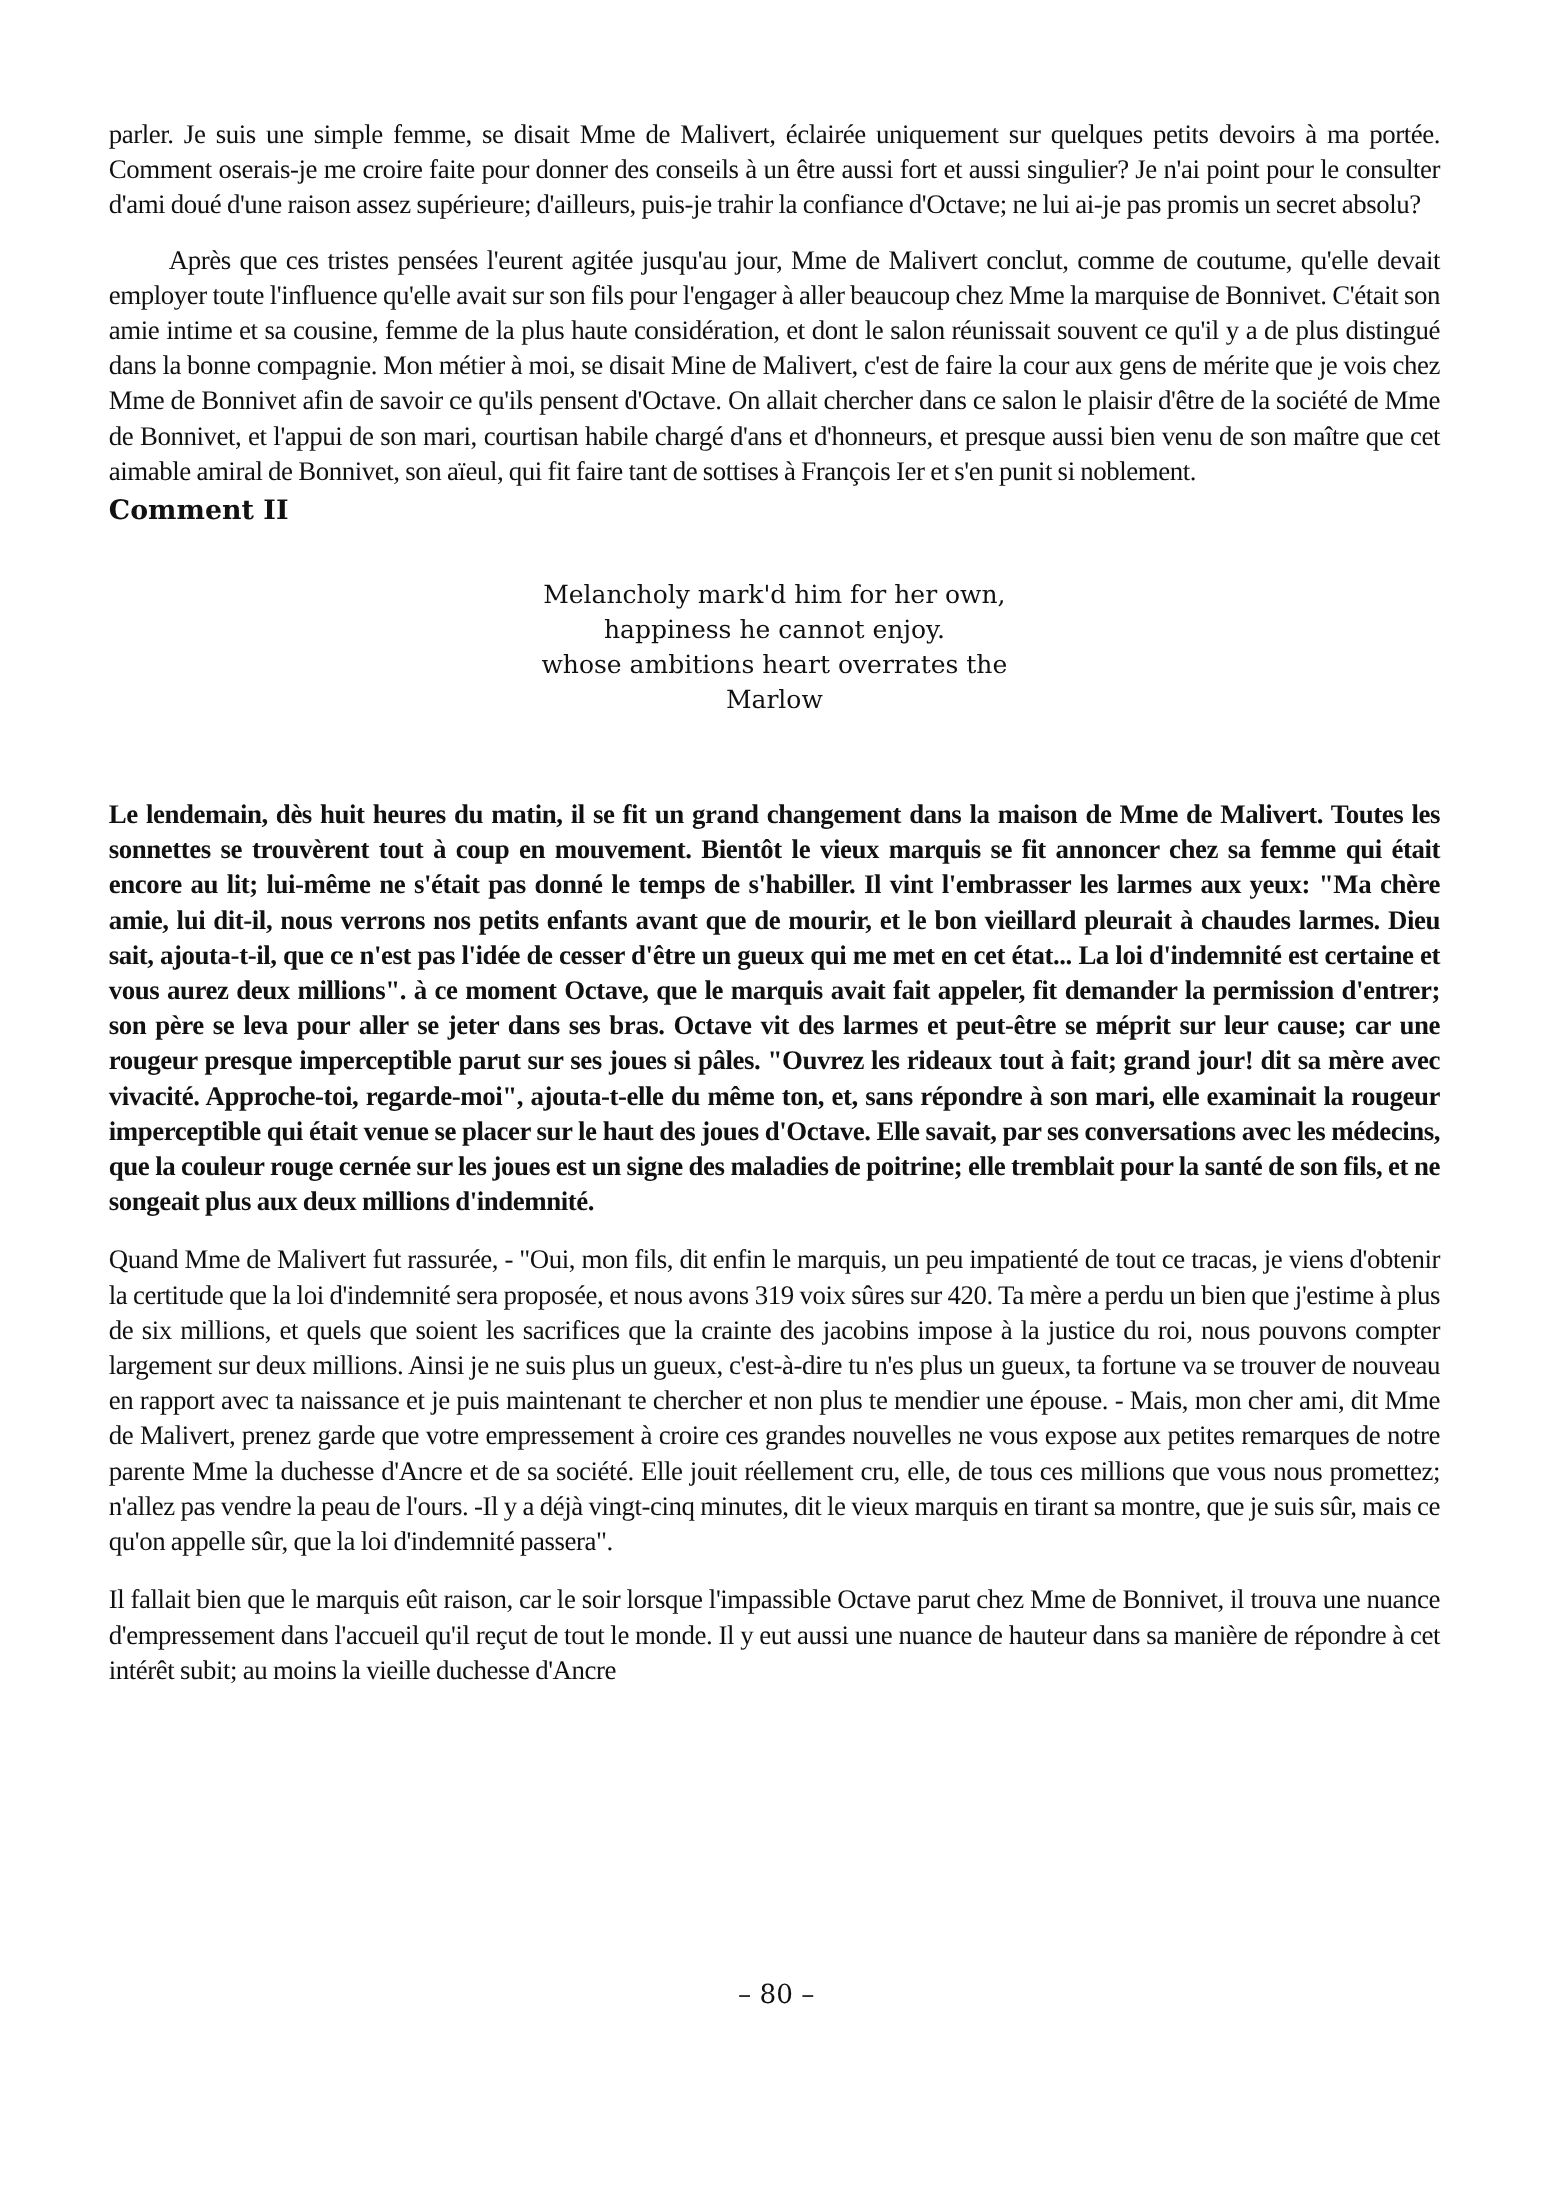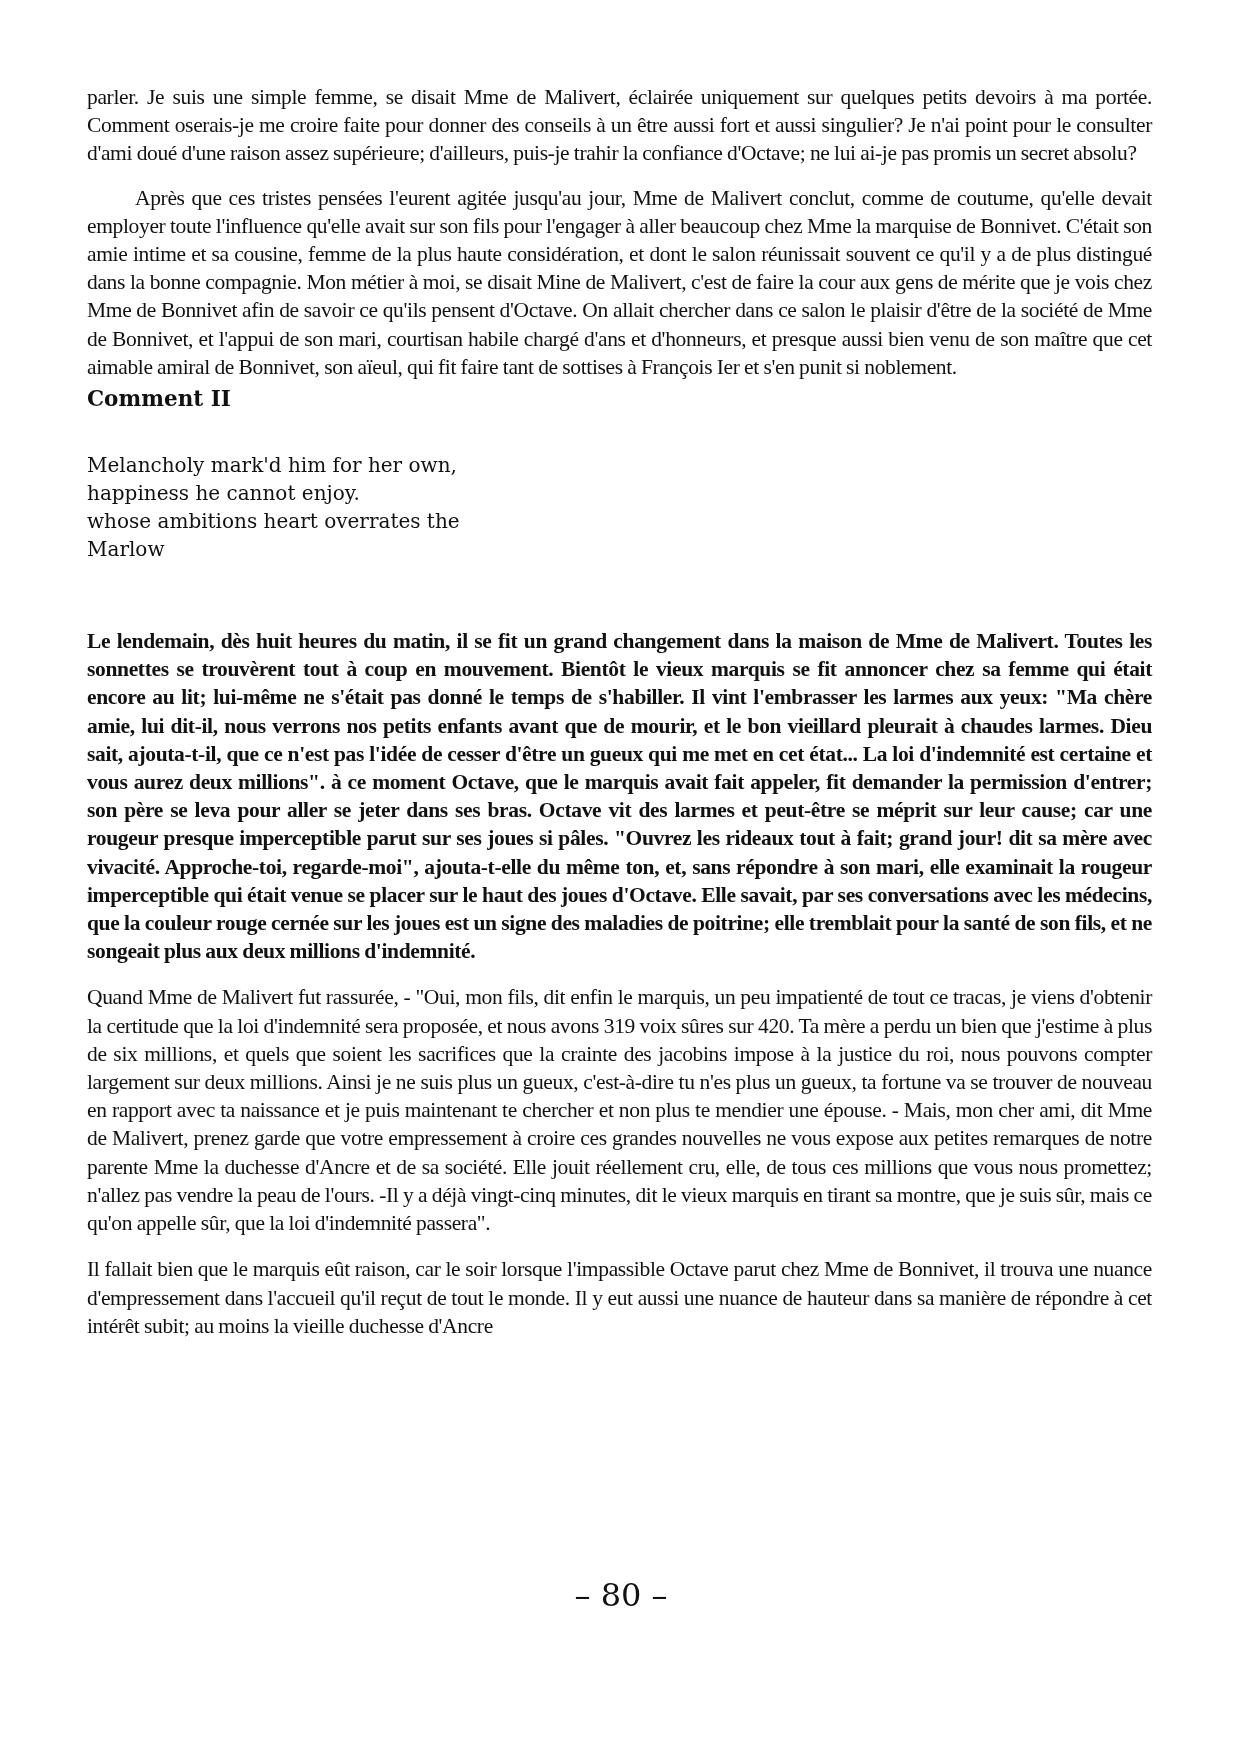--- a/index.html
+++ b/index.html
@@ -6,21 +6,21 @@
   body {
     width: 1242px;
     height: 1755px;
     position: relative;
     overflow: hidden;
     color: #111111;
   }
   .page {
     position: absolute;
     left: 87px;
-    top: 83px;
+    top: 93px;
     width: 1065px;
   }
   .body-text {
     font-family: "Liberation Serif", serif;
     font-size: 21.5px;
     line-height: 28.2px;
     text-align: justify;
     letter-spacing: -0.35px;
     word-spacing: -0.5px;
     margin: 0;
@@ -32,31 +32,31 @@
     font-size: 21.5px;
     line-height: 28px;
     margin: 4px 0 0 0;
   }
   .epigraph {
     font-family: "DejaVu Serif", serif;
     font-size: 20px;
     line-height: 28px;
     margin: 38px 0 0 0;
   }
-  .epigraph div { white-space: nowrap; }
+  .epigraph div { white-space: nowrap; text-align: center; }
   .p-first-after-epigraph { margin-top: 64px; font-weight: bold; }
   .p-gap { margin-top: 18px; }
   .page-number {
     position: absolute;
     top: 1580px;
     left: 0;
     width: 1242px;
     text-align: center;
     font-family: "DejaVu Serif", serif;
-    font-size: 32px;
+    font-size: 21px;
     line-height: 30px;
   }
 </style>
 </head>
 <body>
 
 <div class="page">
   <p class="body-text">parler. Je suis une simple femme, se disait Mme de Malivert, éclairée uniquement sur quelques petits devoirs à ma portée. Comment oserais-je me croire faite pour donner des conseils à un être aussi fort et aussi singulier? Je n'ai point pour le consulter d'ami doué d'une raison assez supérieure; d'ailleurs, puis-je trahir la confiance d'Octave; ne lui ai-je pas promis un secret absolu?</p>
   <p class="body-text indent">Après que ces tristes pensées l'eurent agitée jusqu'au jour, Mme de Malivert conclut, comme de coutume, qu'elle devait employer toute l'influence qu'elle avait sur son fils pour l'engager à aller beaucoup chez Mme la marquise de Bonnivet. C'était son amie intime et sa cousine, femme de la plus haute considération, et dont le salon réunissait souvent ce qu'il y a de plus distingué dans la bonne compagnie. Mon métier à moi, se disait Mine de Malivert, c'est de faire la cour aux gens de mérite que je vois chez Mme de Bonnivet afin de savoir ce qu'ils pensent d'Octave. On allait chercher dans ce salon le plaisir d'être de la société de Mme de Bonnivet, et l'appui de son mari, courtisan habile chargé d'ans et d'honneurs, et presque aussi bien venu de son maître que cet aimable amiral de Bonnivet, son aïeul, qui fit faire tant de sottises à François Ier et s'en punit si noblement.</p>
 

